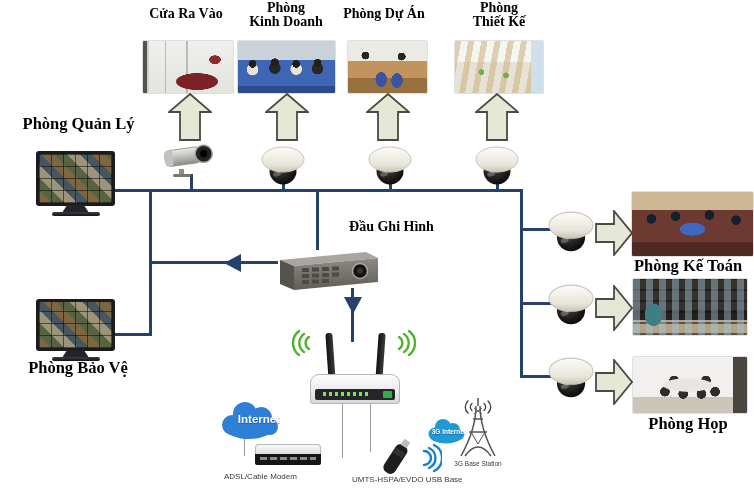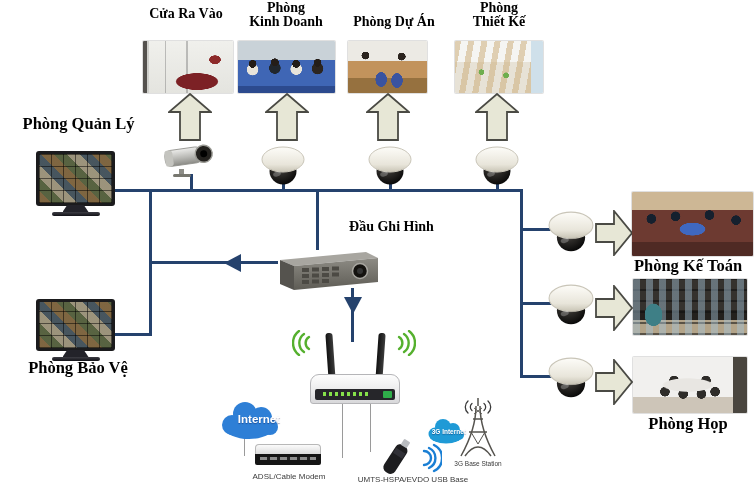--- a/index.html
+++ b/index.html
@@ -4,21 +4,21 @@
 <style>
   html,body{margin:0;padding:0;background:#fff;}
   .canvas{position:relative;width:754px;height:500px;background:#fff;overflow:hidden;
           font-family:"Liberation Serif","DejaVu Serif",serif;}
   
   .room-label{position:absolute;font-weight:bold;color:#000;text-align:center;
               white-space:pre-line;line-height:1.03;}
   .lbl-15{font-size:14px;}
   .lbl-16{font-size:16.5px;}
   .small-caption{position:absolute;font-family:"Liberation Sans",sans-serif;
-                 font-size:8px;color:#3a3a3a;text-align:center;line-height:1;}
+                 font-size:8px;color:#3a3a3a;text-align:left;line-height:1;}
   .tiny-caption{position:absolute;font-family:"Liberation Sans",sans-serif;
                 font-size:6.5px;color:#3a3a3a;text-align:center;line-height:1;}
   
   .hline,.vline{position:absolute;background:var(--line,#25426d);}
   .hline{height:3px;}
   .vline{width:3px;}
   .arrow-left{position:absolute;width:0;height:0;
               border-top:9px solid transparent;border-bottom:9px solid transparent;
               border-right:17px solid var(--line,#25426d);}
   .arrow-down{position:absolute;width:0;height:0;
@@ -157,21 +157,21 @@
   <div class="hline" style="left:520px;top:228px;width:32px;"></div>
   <div class="hline" style="left:520px;top:302px;width:32px;"></div>
   <div class="hline" style="left:520px;top:375px;width:33px;"></div>
   <div class="gline" style="left:342px;top:402px;height:56px;"></div>
   <div class="gline" style="left:370px;top:402px;height:50px;"></div>
   <div class="gline" style="left:244px;top:434px;height:22px;"></div>
 
   <div class="room-label lbl-15" style="left:138px;top:7px;width:96px;">Cửa Ra Vào</div>
   <div class="room-label lbl-15" style="left:236px;top:1px;width:100px;">Phòng
 Kinh Doanh</div>
-  <div class="room-label lbl-15" style="left:344px;top:7px;width:100px;margin-top:8px;">Phòng Dự Án</div>
+  <div class="room-label lbl-15" style="left:334px;top:7px;width:100px;">Phòng Dự Án</div>
   <div class="room-label lbl-15" style="left:449px;top:1px;width:100px;">Phòng
 Thiết Kế</div>
 
   <div class="photo p-entrance" style="left:143px;top:41px;width:90px;height:52px;"></div>
   <div class="photo p-sales" style="left:238px;top:41px;width:97px;height:52px;"></div>
   <div class="photo p-project" style="left:348px;top:41px;width:79px;height:52px;"></div>
   <div class="photo p-design" style="left:455px;top:41px;width:88px;height:52px;"></div>
 
   <svg style="position:absolute;left:168px;top:93px;" width="44" height="48" viewBox="0 0 44 48">
     <polygon points="22,1 43,19 32,19 32,47 12,47 12,19 1,19" style="fill:var(--arrow-fill,#e7e7d6);stroke:var(--arrow-stroke,#4a4a44);stroke-width:1.8"></polygon>

